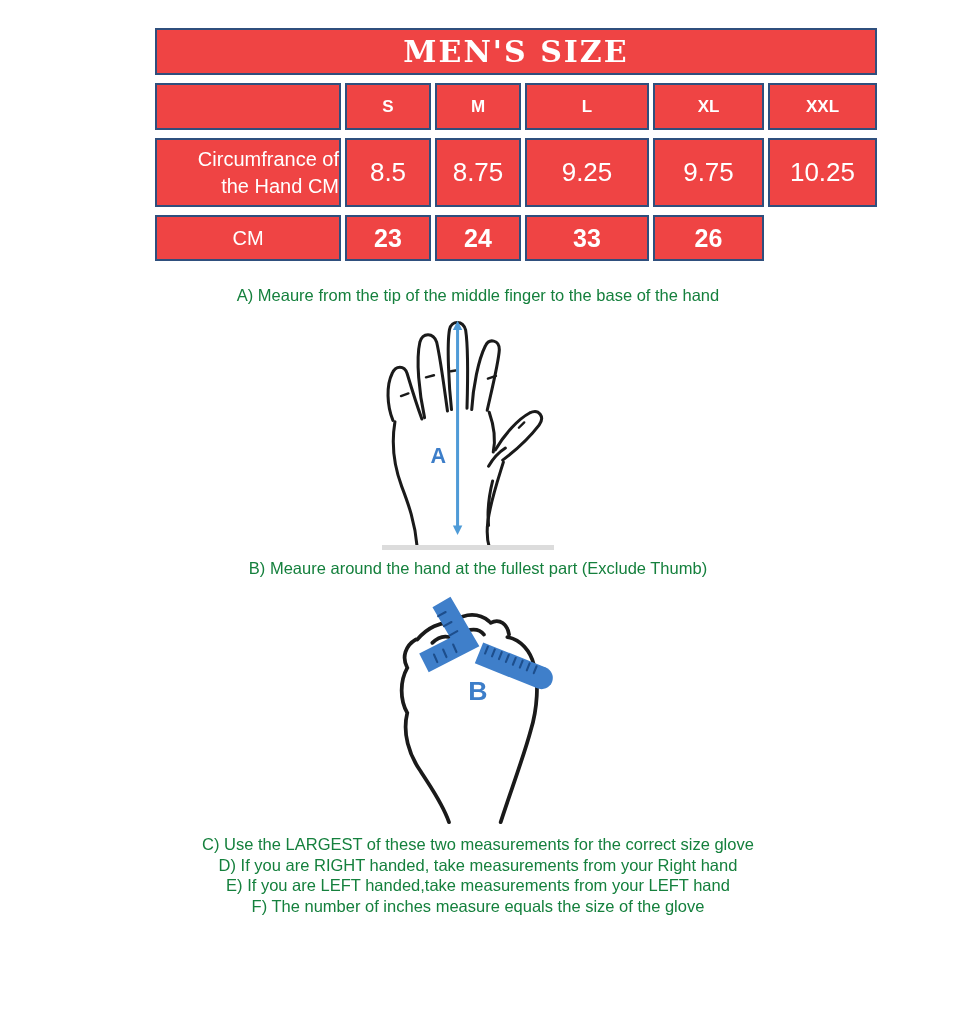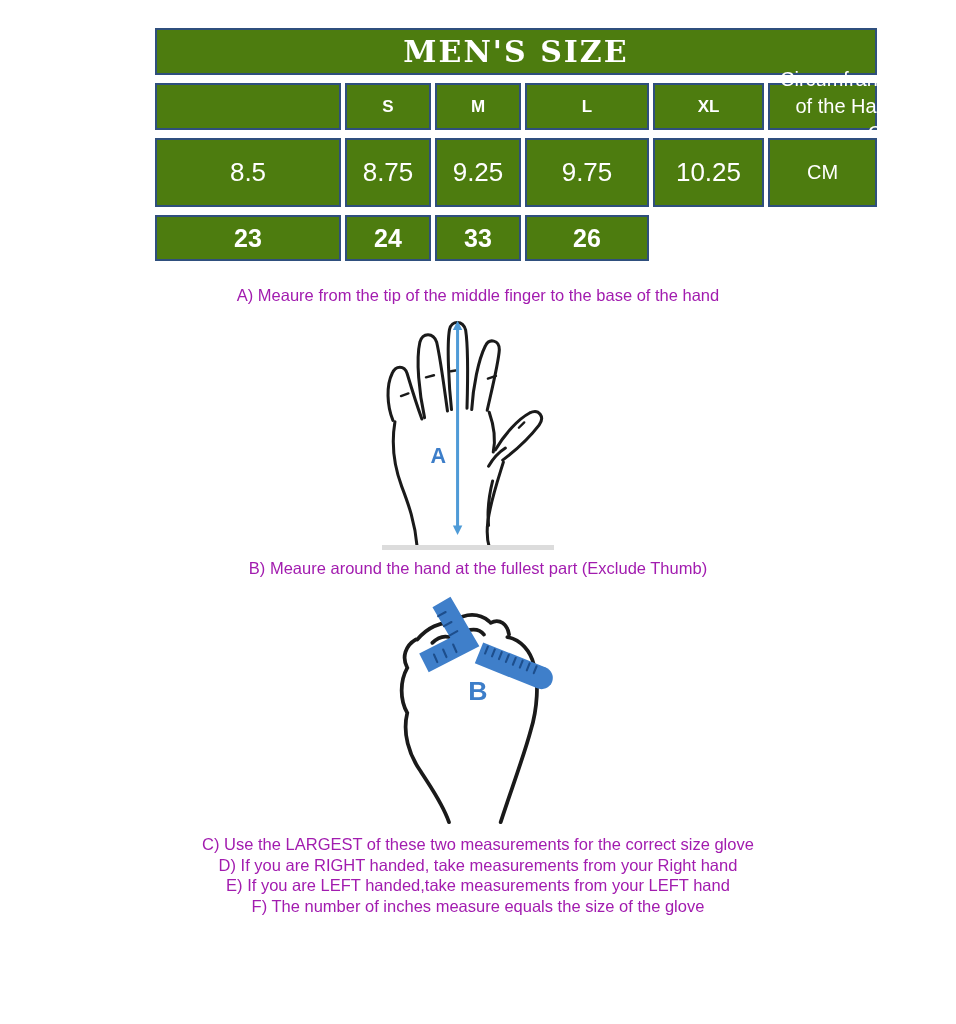--- a/index.html
+++ b/index.html
@@ -18,21 +18,21 @@
     left: 155px;
     top: 28px;
     width: 722px;
     display: grid;
     grid-template-columns: 186px 86px 86px 124px 111px 109px;
     grid-template-rows: 47px 47px 69px 46px;
     column-gap: 4px;
     row-gap: 8px;
   }
   .cell {
-    background: #4d7c0f;
+    background: #ef4444;
     border: 2px solid #2f4f7d;
     color: #ffffff;
     display: flex;
     align-items: center;
     justify-content: center;
   }
   .title-cell {
     grid-column: 1 / -1;
     font-family: "DejaVu Serif", serif;
     font-weight: bold;
@@ -50,21 +50,21 @@
     line-height: 1.35;
   }
   .row-label-center { font-size: 20px; }
 
   
   .note {
     position: absolute;
     left: 0;
     width: 956px;
     text-align: center;
-    color: #a21caf;
+    color: #15803d;
     font-size: 16.5px;
   }
   .note-a { top: 286px; }
   .note-b { top: 559px; }
   .notes-bottom { top: 834px; line-height: 20.6px; }
 
   
   .hand-fig {
     position: absolute;
     left: 386px;
@@ -107,20 +107,21 @@
 <div class="canvas">
 
   <div class="size-table">
     <div class="cell title-cell">MEN'S SIZE</div>
 
     <div class="cell"></div>
     <div class="cell head-cell">S</div>
     <div class="cell head-cell">M</div>
     <div class="cell head-cell">L</div>
     <div class="cell head-cell">XL</div>
+    <div class="cell head-cell">XXL</div>
 
     <div class="cell row-label-left">Circumfrance of the Hand CM</div>
     <div class="cell value-cell">8.5</div>
     <div class="cell value-cell">8.75</div>
     <div class="cell value-cell">9.25</div>
     <div class="cell value-cell">9.75</div>
     <div class="cell value-cell">10.25</div>
 
     <div class="cell row-label-center">CM</div>
     <div class="cell cm-value-cell">23</div>

